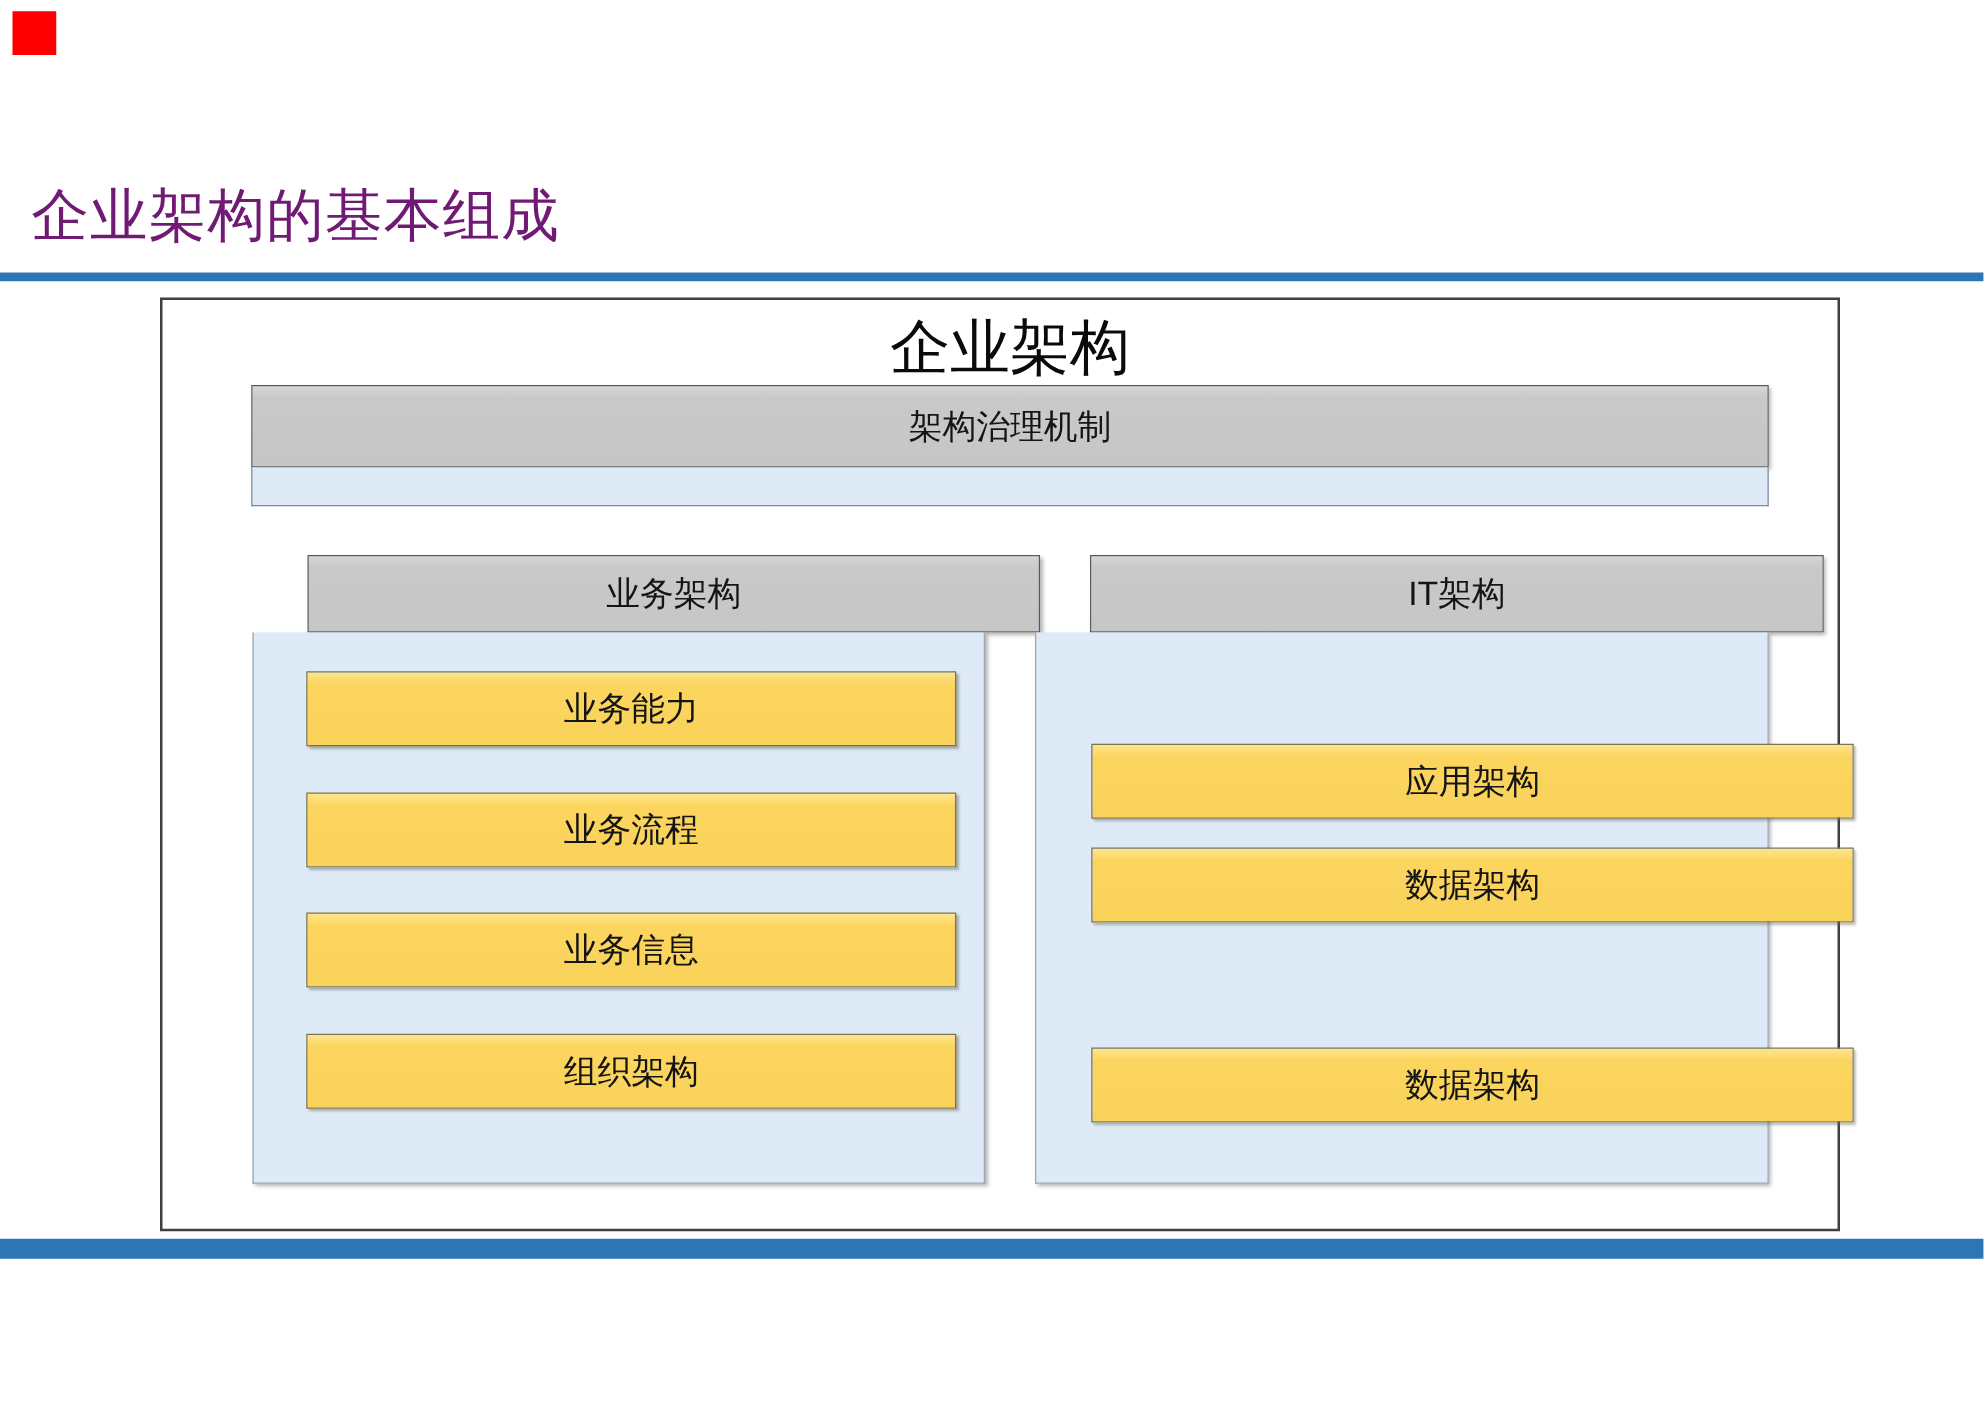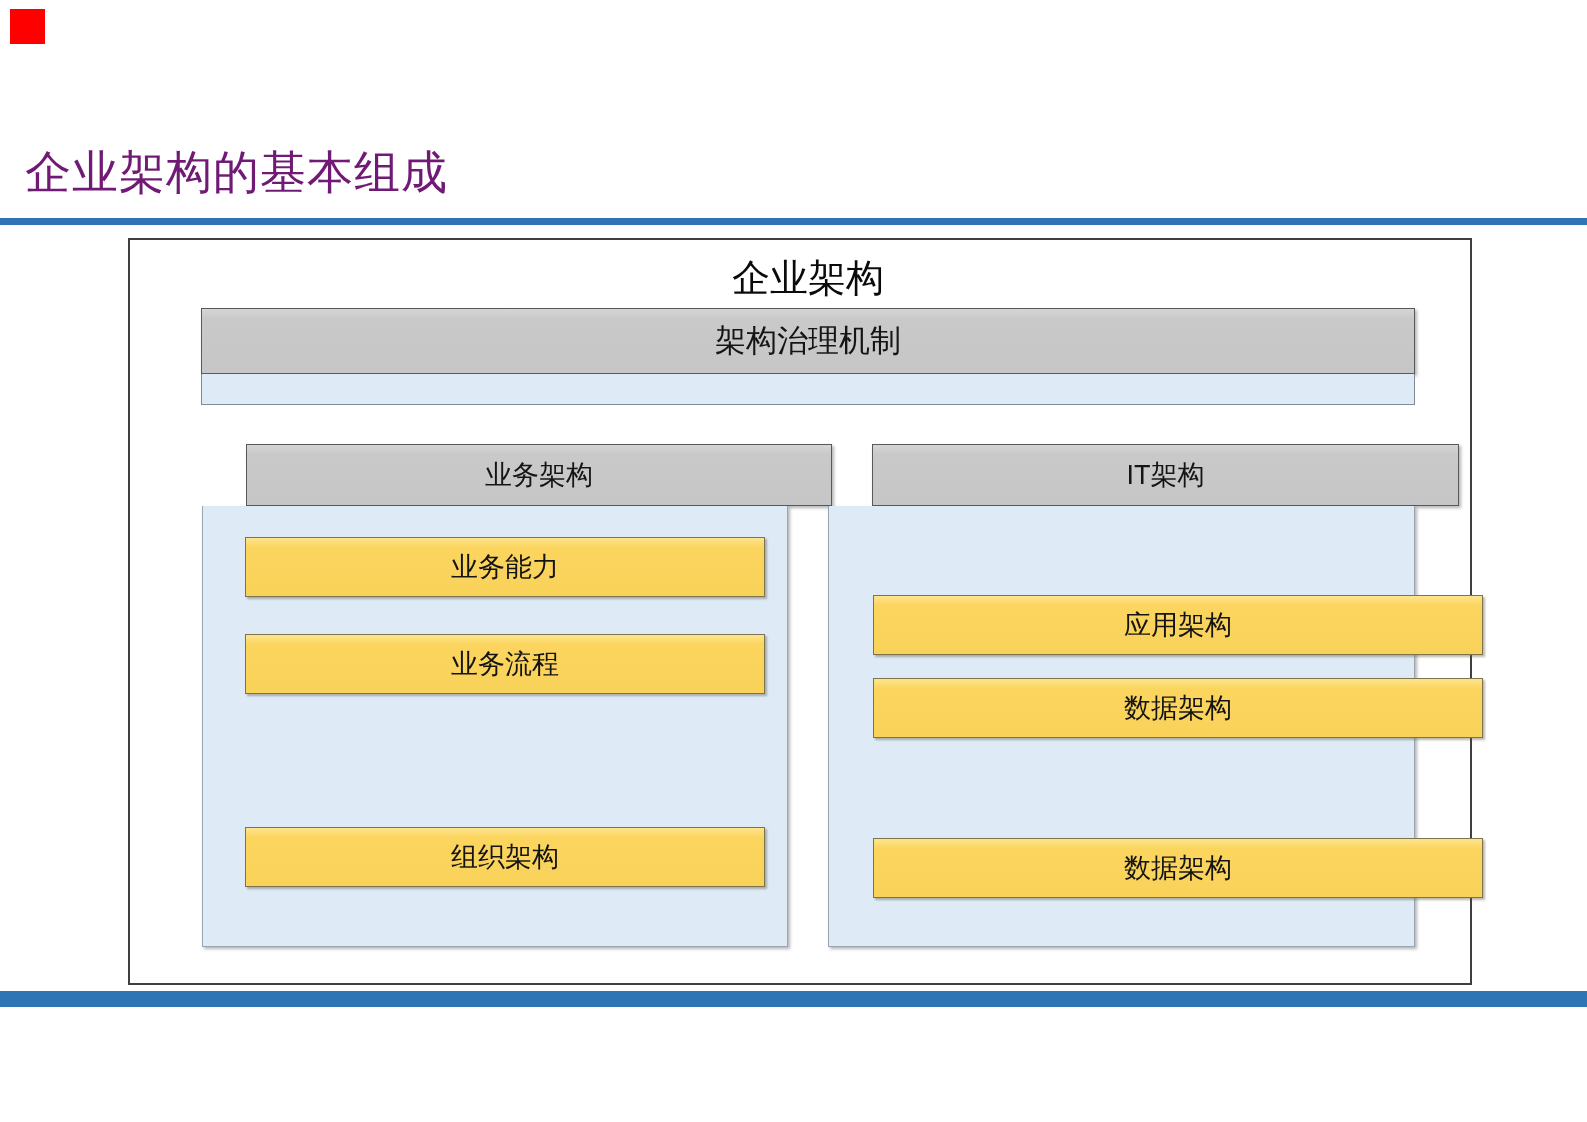--- a/index.html
+++ b/index.html
@@ -14,28 +14,28 @@
 
   .slide-title {
     left:25px; top:142px; width:700px; height:64px;
     font-size:46px; letter-spacing:1px; color:#701a75; white-space:nowrap;
   }
   .top-rule { left:0; top:218px; width:1587px; height:7px; background:#2E75B6; }
   .bottom-bar { left:0; top:991px; width:1587px; height:16px; background:#2E75B6; }
 
   .outer-box { left:128px; top:238px; width:1344px; height:747px; border:2px solid #3f3f3f; background:#ffffff; }
 
-  .diagram-title { left:201px; top:252px; width:1214px; height:52px; font-size:38px; color:#0a0a0a; }
+  .diagram-title { left:201px; top:252px; width:1214px; height:52px; font-size:48px; color:#0a0a0a; }
 
   .bar-shadow { box-shadow:2px 2px 3px rgba(90,90,90,0.45); }
 
   .gov-header {
     left:201px; top:308px; width:1214px; height:66px;
     background:linear-gradient(to bottom,#d6d6d6 0,#c9c9c9 15%,#c6c6c6 100%);
-    border:1px solid #595959; font-size:31px;
+    border:1px solid #595959; font-size:27px;
   }
   .gov-body {
     left:201px; top:374px; width:1214px; height:31px;
     background:#DEEAF6; border:1px solid #7f8b99; border-top:none;
   }
 
   .col-header {
     top:444px; height:62px;
     background:linear-gradient(to bottom,#d6d6d6 0,#c9c9c9 15%,#c6c6c6 100%);
     border:1px solid #595959; font-size:27px;margin-left:44px;
@@ -79,20 +79,23 @@
     <span>业务架构</span>
   </div>
   <div class="abs col-body col-left bar-shadow"></div>
 
   <div class="abs center yellow-box yl" style="top:537px">
     <span>业务能力</span>
   </div>
   <div class="abs center yellow-box yl" style="top:634px">
     <span>业务流程</span>
   </div>
+  <div class="abs center yellow-box yl" style="top:730px">
+    <span>业务信息</span>
+  </div>
   <div class="abs center yellow-box yl" style="top:827px">
     <span>组织架构</span>
   </div>
 
   <div class="abs center col-header col-right bar-shadow">
     <span>IT架构</span>
   </div>
   <div class="abs col-body col-right bar-shadow"></div>
 
   <div class="abs center yellow-box yr" style="top:563px">

